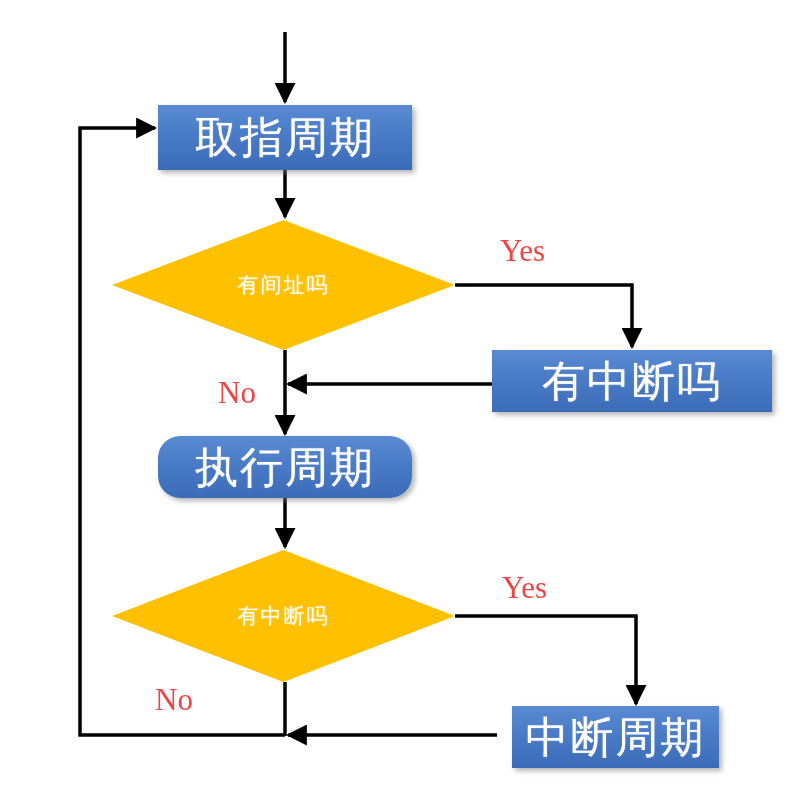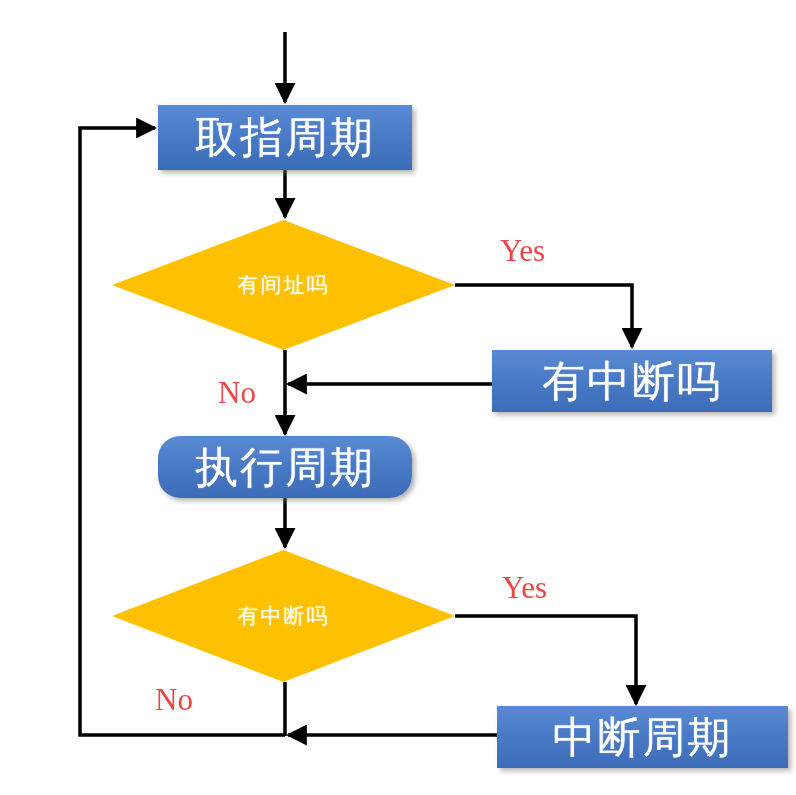--- a/index.html
+++ b/index.html
@@ -123,21 +123,21 @@
   </div>
 
   <div class="node proc" style="left:158px; top:436px; width:254px; height:62px;border-radius:22px;">
     <span class="label">执行周期</span>
   </div>
 
   <div class="node decision" style="left:112px; top:550px; width:343px; height:132px;">
     <span class="label">有中断吗</span>
   </div>
 
-  <div class="node proc" style="left:497px; top:706px; width:291px; height:62px;">
+  <div class="node proc" style="left:512px; top:706px; width:207px; height:62px;">
     <span class="label">中断周期</span>
   </div>
 
   <div class="edge-label" style="left:500px; top:235px;">Yes</div>
 
   <div class="edge-label" style="left:218px; top:377px;">No</div>
 
   <div class="edge-label" style="left:502px; top:572px;">Yes</div>
 
   <div class="edge-label" style="left:155px; top:684px;">No</div>

